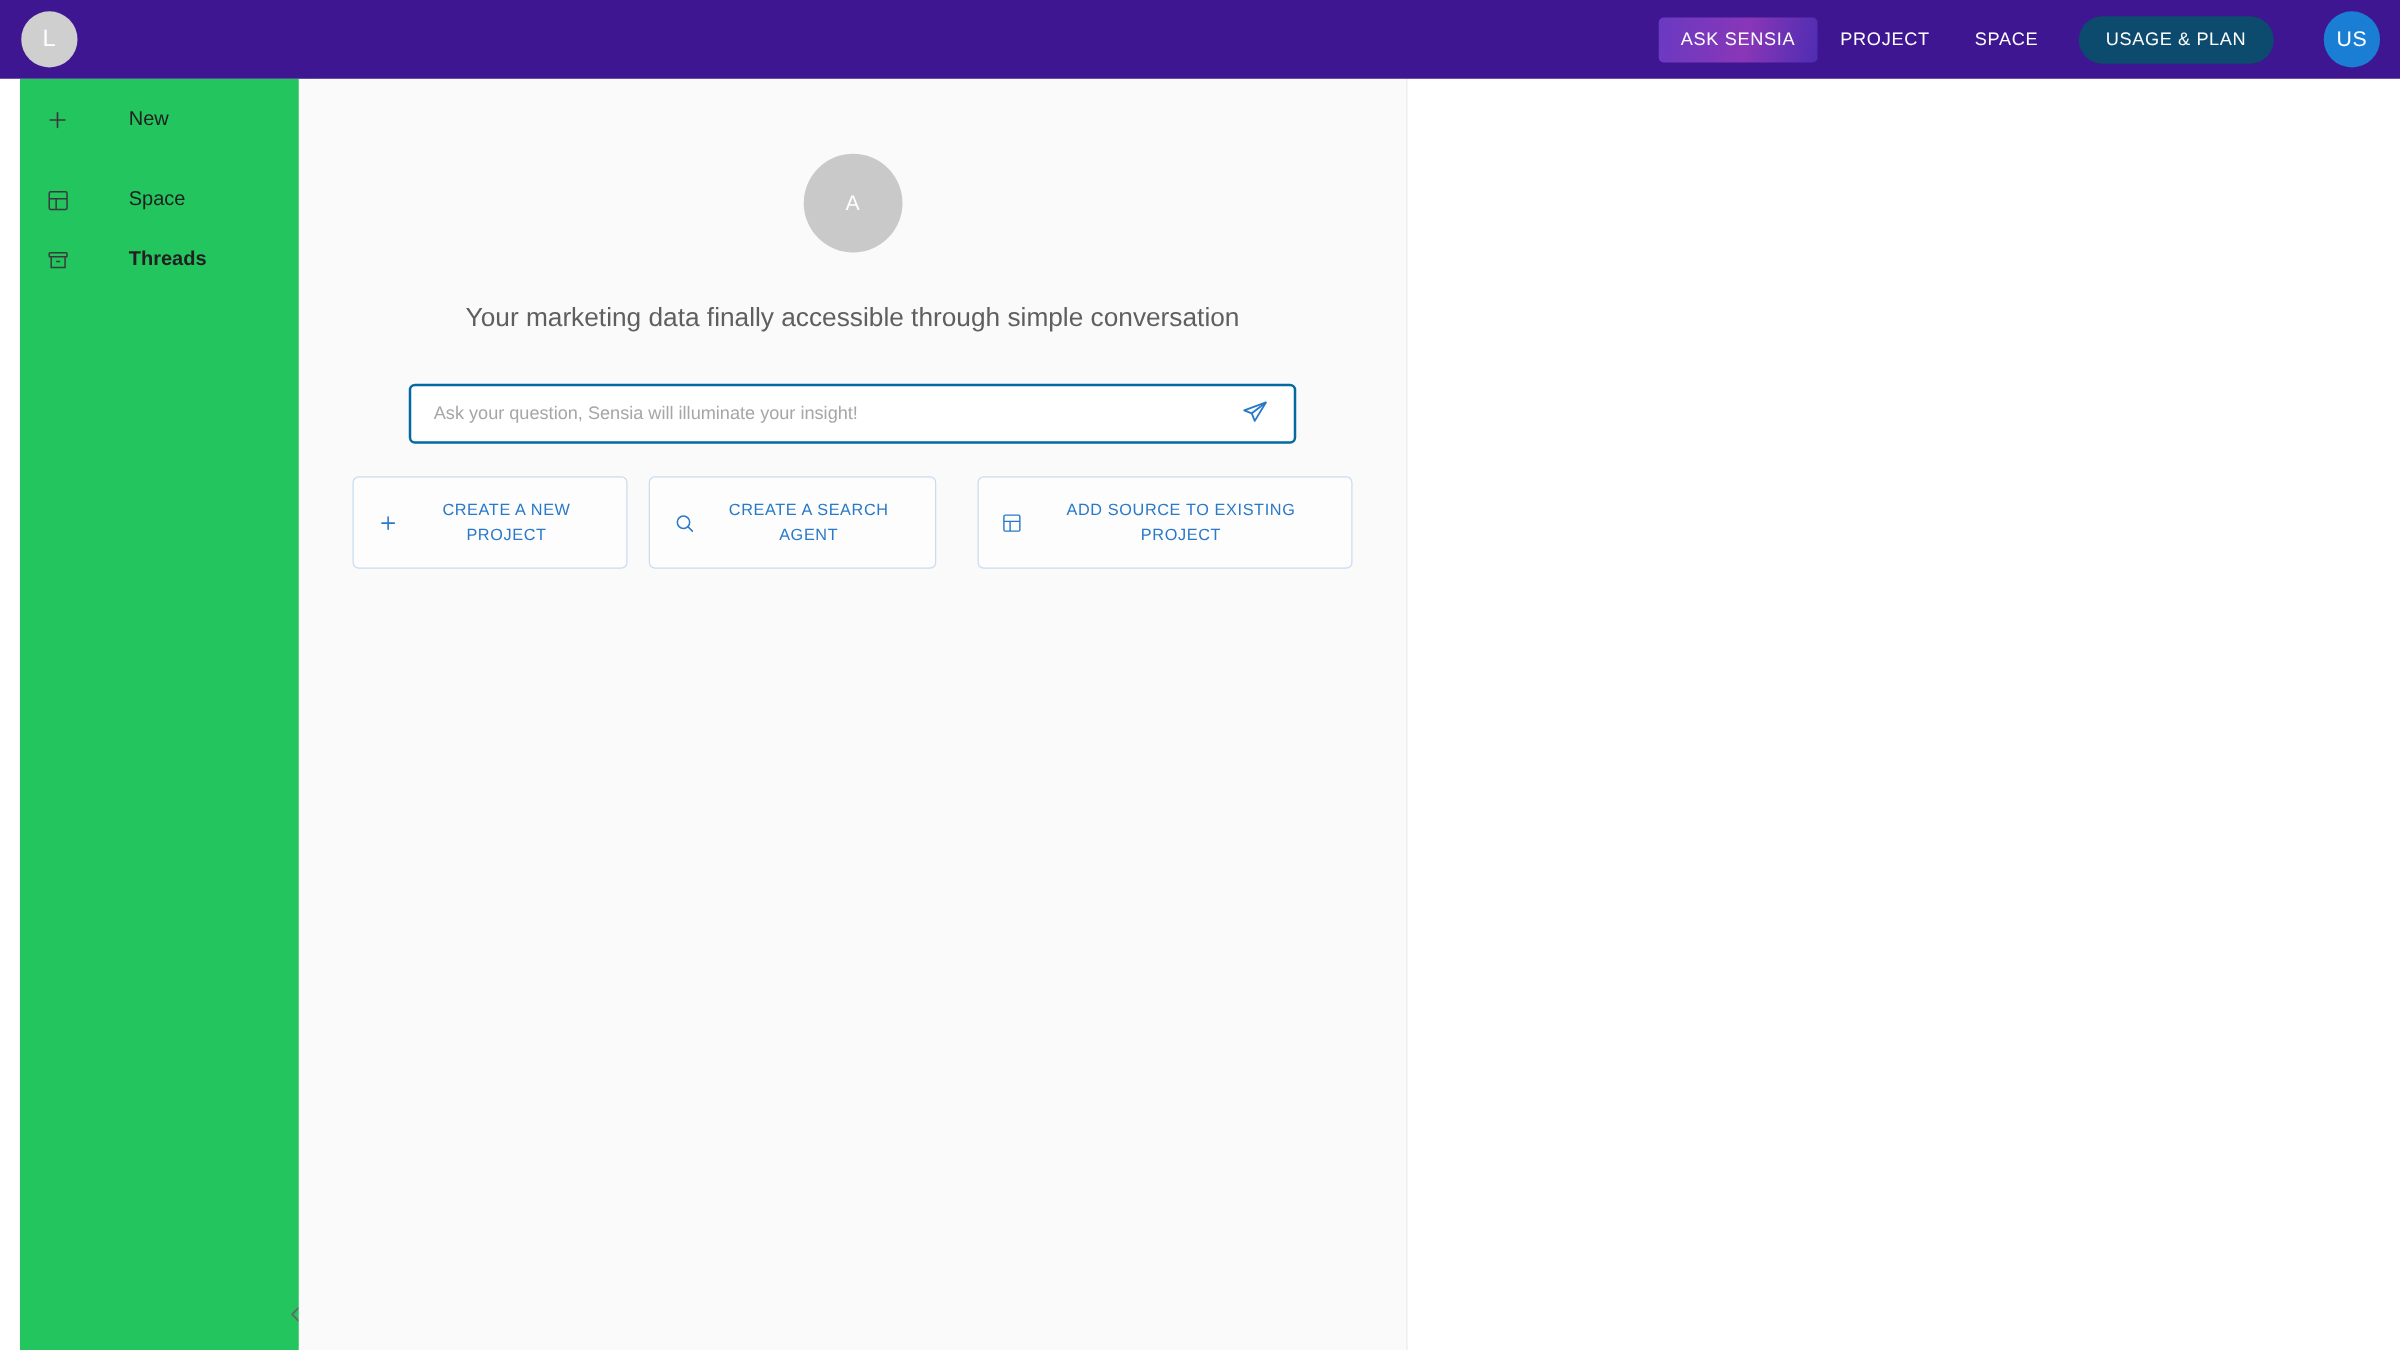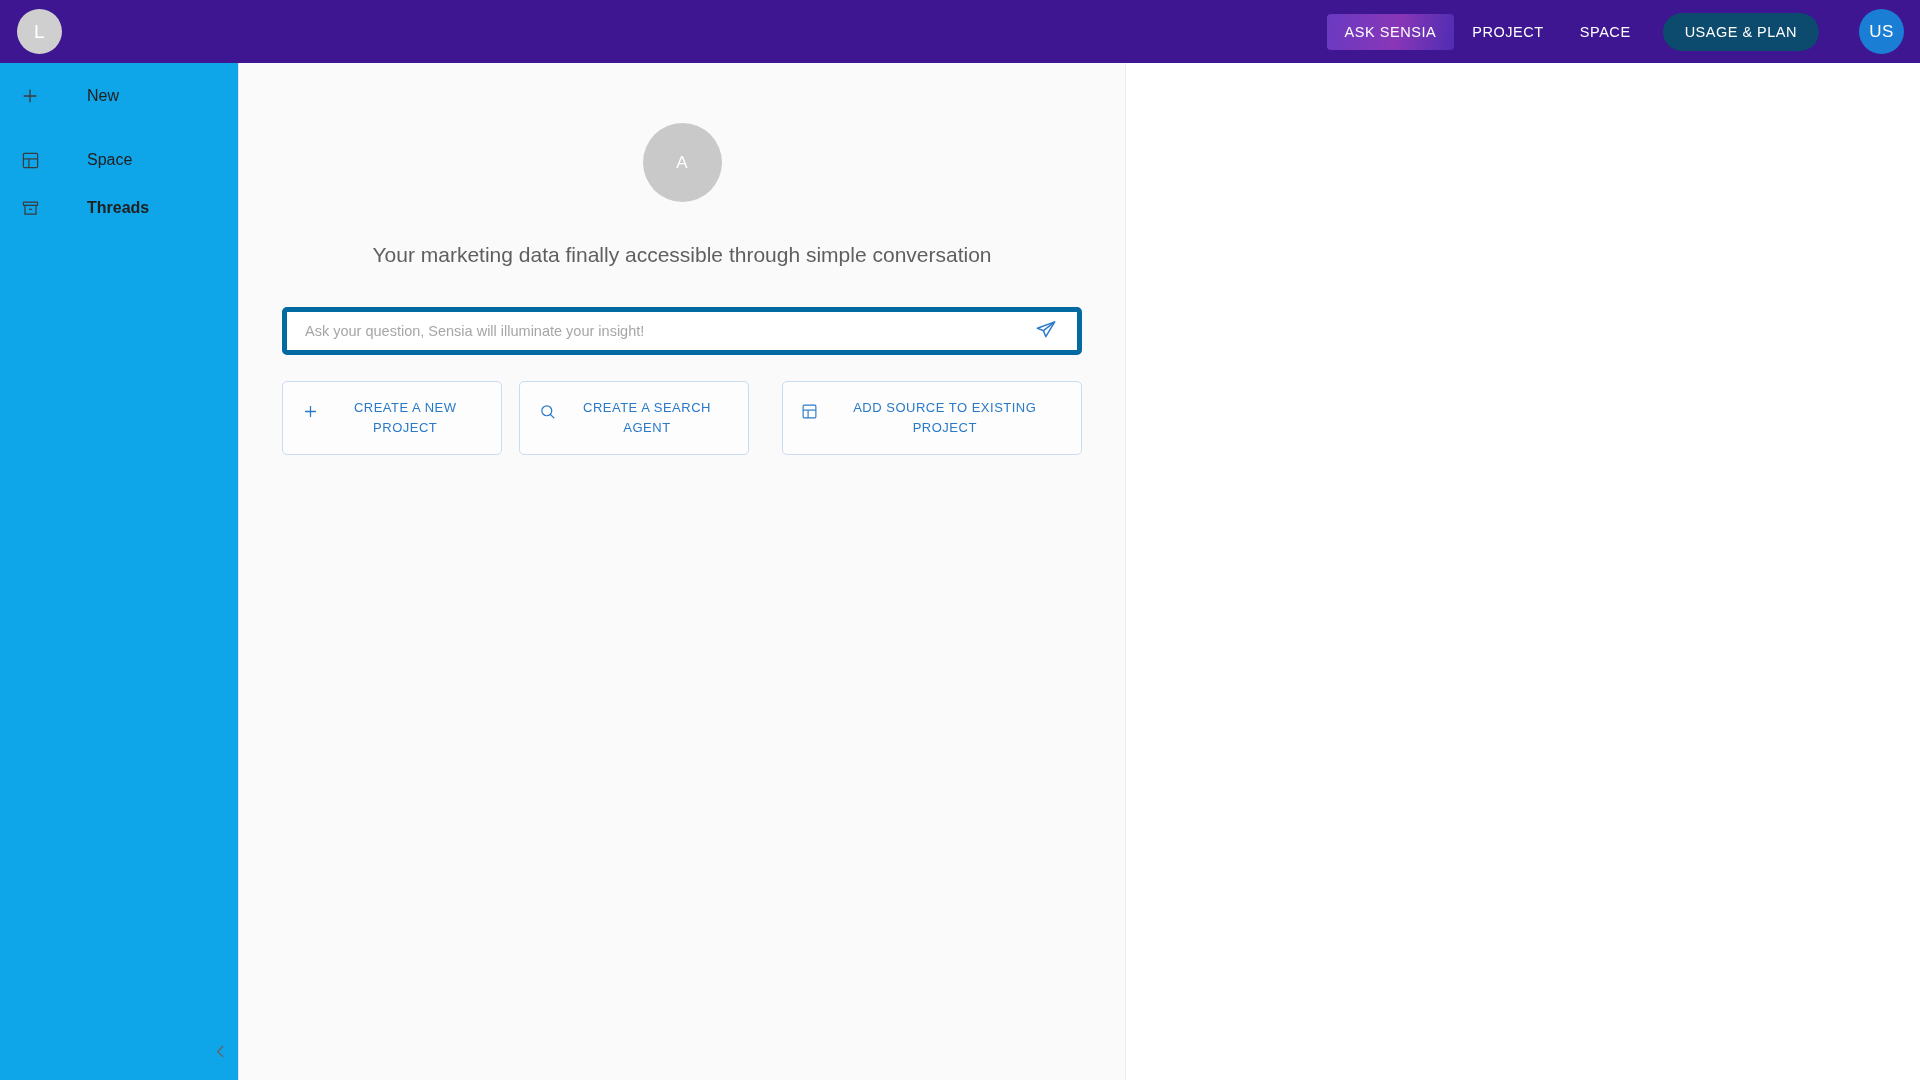--- a/index.html
+++ b/index.html
@@ -94,24 +94,24 @@
     justify-content: center;
     margin-left: 22px;
     margin-right: 16px;
     letter-spacing: .4px;
     cursor: pointer;
   }
 
   
   .sidebar {
     position: absolute;
-    top: 63px; left: 0;
+    top: 63px; left: 16px;
     width: 239px;
     height: 1017px;
-    background: #0ea5e9;
+    background: #22c55e;
     border-right: 1px solid #e4e4e4;
   }
 
   .side-item {
     display: flex;
     align-items: center;
     height: 48px;
     padding-left: 17px;
     cursor: pointer;
   }
@@ -199,24 +199,24 @@
     margin-top: 41px;
     font-size: 21px;
     font-weight: 400;
     color: #5f5f5f;
     text-align: right;
   }
 
   
   .searchbar {
     margin-top: 40px;
-    width: 800px;
+    width: 710px;
     height: 48px;
     background: #ffffff;
-    border: 5px solid #0369a1;
+    border: 2px solid #0369a1;
     border-radius: 5px;
     display: flex;
     align-items: center;
     padding: 0 14px 0 18px;
   }
 
   .search-input {
     flex: 1 1 auto;
     border: none;
     outline: none;
@@ -249,20 +249,21 @@
     gap: 17px;
     align-items: stretch;
   }
 
   .action-btn {
     background: #fdfdfd;
     border: 1px solid #c9dcf0;
     border-radius: 5px;
     min-height: 57px;
     display: flex;
+    align-items: center;
     padding: 16px 14px;
     cursor: pointer;
     font-family: "Liberation Sans", sans-serif;
   }
 
   .action-btn .a-icon {
     width: 26px;
     height: 26px;
     display: flex;
     align-items: center;

